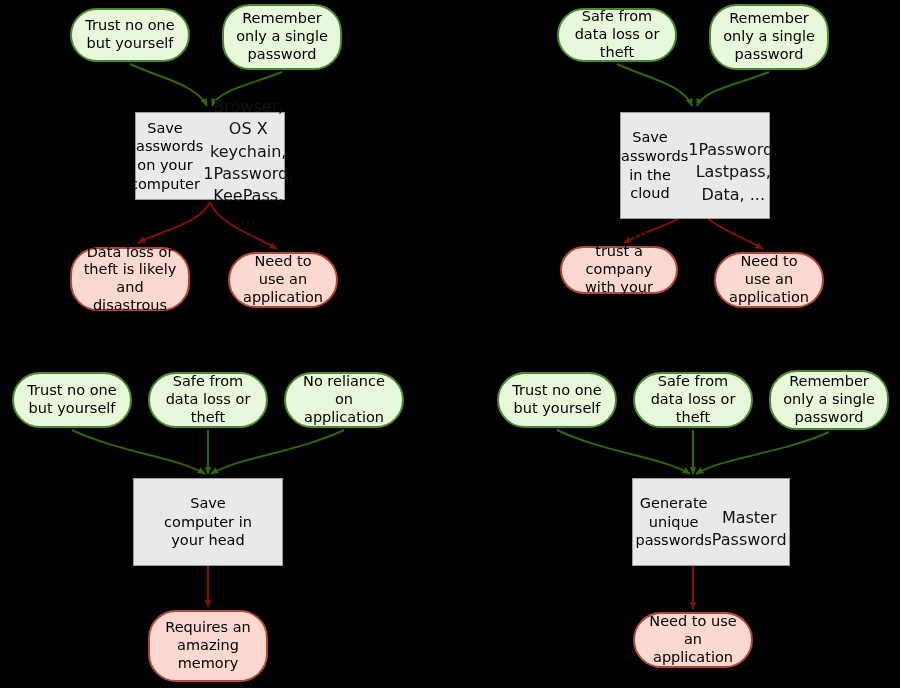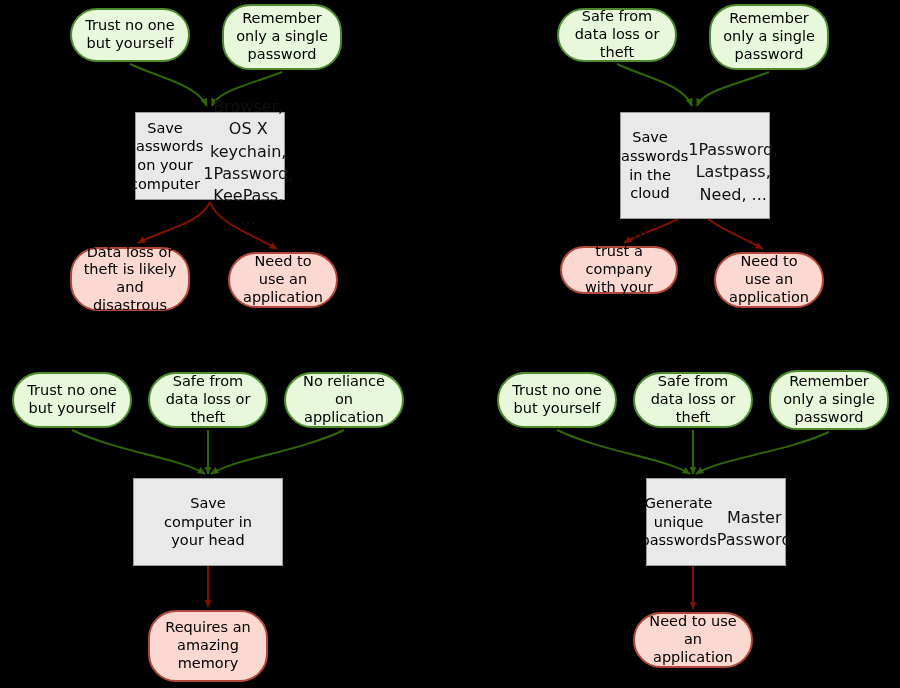--- a/index.html
+++ b/index.html
@@ -91,21 +91,21 @@
 
 <div class="diagram">
   <div class="node pill pro-pill" style="left:557px;top:8px;width:120px;height:54px">
     <span>Safe from data loss or theft</span>
   </div>
   <div class="node pill pro-pill" style="left:709px;top:4px;width:120px;height:66px">
     <span>Remember only a single password</span>
   </div>
   <div class="node method" style="left:620px;top:112px;width:150px;height:107px">
     <div class="m-title">Save passwords in the cloud</div>
-    <div class="m-sub">1Password, Lastpass, Need, ...</div>
+    <div class="m-sub">1Password, Lastpass, Data, ...</div>
   </div>
   <div class="node pill con-pill" style="left:560px;top:246px;width:118px;height:48px">
     <span>Need to trust a company with your passwords</span>
   </div>
   <div class="node pill con-pill" style="left:714px;top:252px;width:110px;height:56px">
     <span>Need to use an application</span>
   </div>
 </div>
 
 <div class="diagram">
@@ -130,20 +130,20 @@
 <div class="diagram">
   <div class="node pill pro-pill" style="left:497px;top:372px;width:120px;height:56px">
     <span>Trust no one but yourself</span>
   </div>
   <div class="node pill pro-pill" style="left:633px;top:372px;width:120px;height:56px">
     <span>Safe from data loss or theft</span>
   </div>
   <div class="node pill pro-pill" style="left:769px;top:370px;width:120px;height:60px">
     <span>Remember only a single password</span>
   </div>
-  <div class="node method" style="left:646px;top:478px;width:140px;height:88px">
+  <div class="node method" style="left:632px;top:478px;width:158px;height:88px">
     <div class="m-title">Generate unique passwords</div>
     <div class="m-sub">Master Password</div>
   </div>
   <div class="node pill con-pill" style="left:633px;top:612px;width:120px;height:56px">
     <span>Need to use an application</span>
   </div>
 </div>
 
 </body></html>

